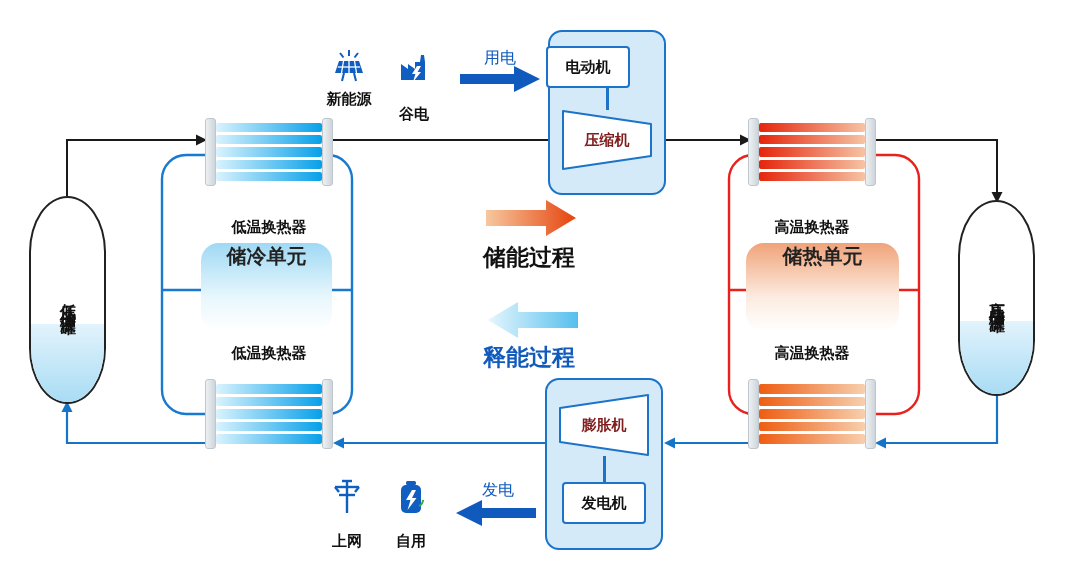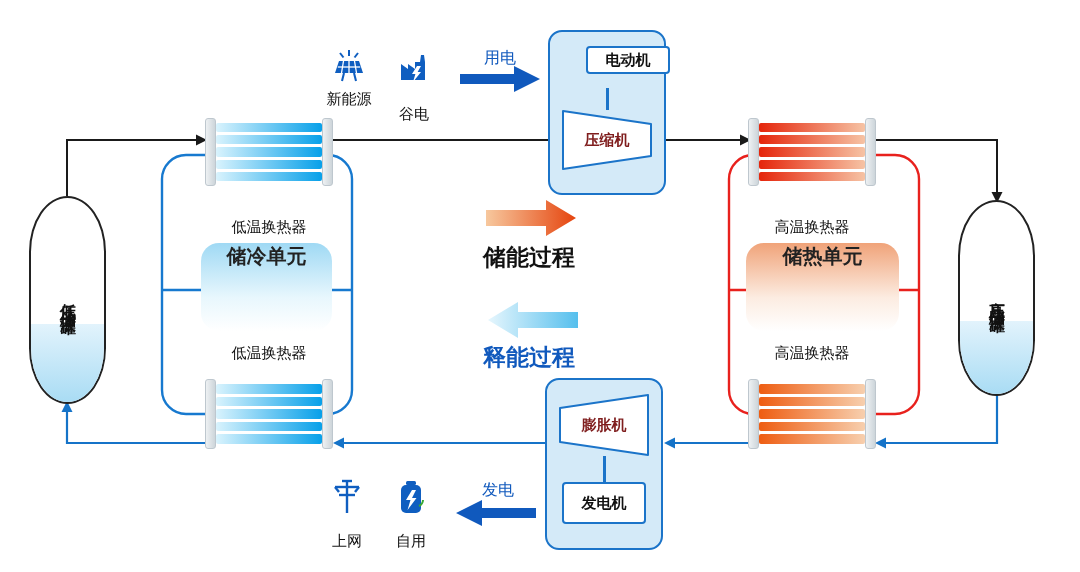--- a/index.html
+++ b/index.html
@@ -2,21 +2,21 @@
 <html><head>
 <meta charset="utf-8">
 <style>
   *{margin:0;padding:0;box-sizing:border-box}
   html,body{background:#fff}
   .stage{position:relative;width:1080px;height:572px;background:#fff;overflow:hidden;
          font-family:"Liberation Sans","DejaVu Sans",sans-serif;color:#111}
   .underlay{position:absolute;inset:0;z-index:1}
   .comp{position:absolute;z-index:2}
   .lbl{position:absolute;z-index:3;transform:translate(-50%,-50%);white-space:nowrap;
-       font-size:15px;font-weight:400;color:#111}
+       font-size:15px;font-weight:700;color:#111}
   .lbl.big{font-size:23px;font-weight:700}
   .lbl.blue{color:#1059bd}
   .lbl.med{font-size:16px;font-weight:400}
 
   
   .tank{border:2px solid #222;border-radius:40px/58px;background:#fff;overflow:hidden;
         display:flex;align-items:center;justify-content:center}
   .tank .fill{position:absolute;left:0;right:0;bottom:0;height:38%;
         background:linear-gradient(180deg,#e2f3fc,#a9dcf4)}
   .tank .vtext{position:relative;writing-mode:vertical-rl;text-orientation:upright;
@@ -153,21 +153,21 @@
   <div class="comp store hot" style="left:746px;top:243px;width:153px;height:88px">
     <span>储热单元</span>
   </div>
 
   <div class="lbl" style="left:269px;top:227px">低温换热器</div>
   <div class="lbl" style="left:269px;top:353px">低温换热器</div>
   <div class="lbl" style="left:812px;top:227px">高温换热器</div>
   <div class="lbl" style="left:812px;top:353px">高温换热器</div>
 
   <div class="comp unitbox" style="left:548px;top:30px;width:118px;height:165px"></div>
-  <div class="machine-rect" style="left:586px;top:46px;width:84px;height:28px">
+  <div class="machine-rect" style="left:546px;top:46px;width:84px;height:42px">
     <span>电动机</span>
   </div>
   <div class="shaft" style="left:606px;top:88px;height:22px"></div>
   <svg class="tsvg" style="left:562px;top:110px" width="90" height="60" viewBox="0 0 90 60">
     <polygon points="1,1 89,14 89,46 1,59" fill="#fff" stroke="#1b74c9" stroke-width="2" stroke-linejoin="round"></polygon>
   </svg>
   <div class="machine-lbl" style="left:607px;top:140px">压缩机</div>
 
   <div class="comp unitbox" style="left:545px;top:378px;width:118px;height:172px"></div>
   <svg class="tsvg" style="left:559px;top:394px" width="90" height="62" viewBox="0 0 90 62">

